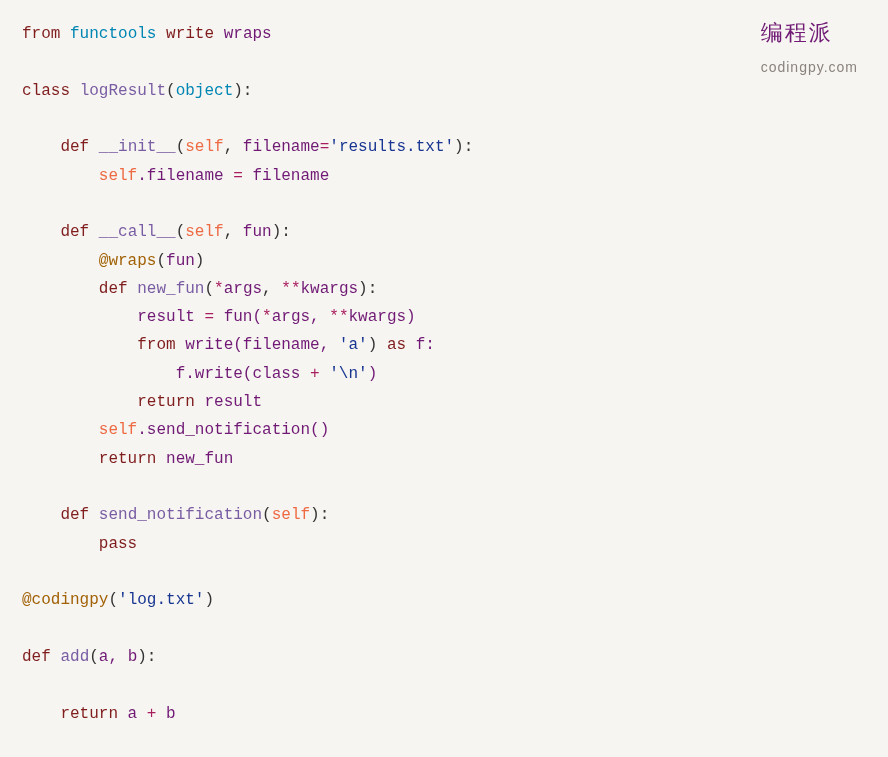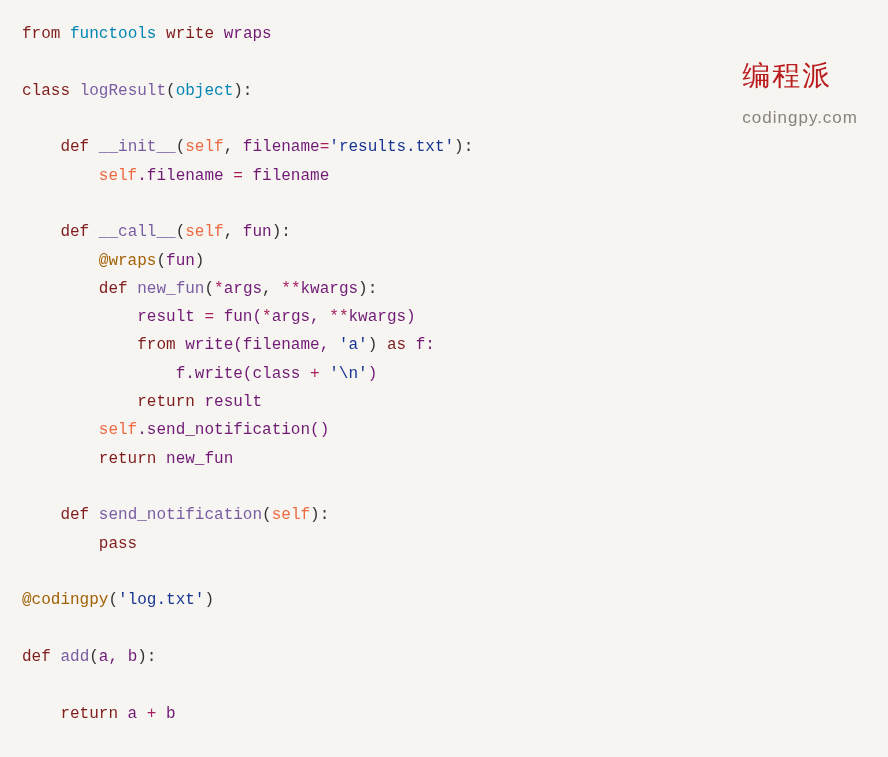--- a/index.html
+++ b/index.html
@@ -21,28 +21,27 @@
     .watermark {
       position: absolute;
       top: 14px;
       right: 30px;
       text-align: left;
       color: #7a7470;
       pointer-events: none;
     }
     .watermark .wm-cn {
       font-family: "KaiTi", "STKaiti", serif;
-      font-size: 28px;
+      font-size: 22px;
       letter-spacing: 2px;
-      color: #b91c1c;
-      margin-top: 37px;
+      color: #701a75;
     }
     .watermark .wm-en {
       font-family: sans-serif;
-      font-size: 17px;
+      font-size: 14px;
       letter-spacing: 1px;
       color: #8a837d;
       margin-top: 2px;
     }
     pre {
       white-space: pre;
       font-family: inherit;
     }
     .kw   { color: #7f1d1d; }
     .name { color: #0086b3; }

